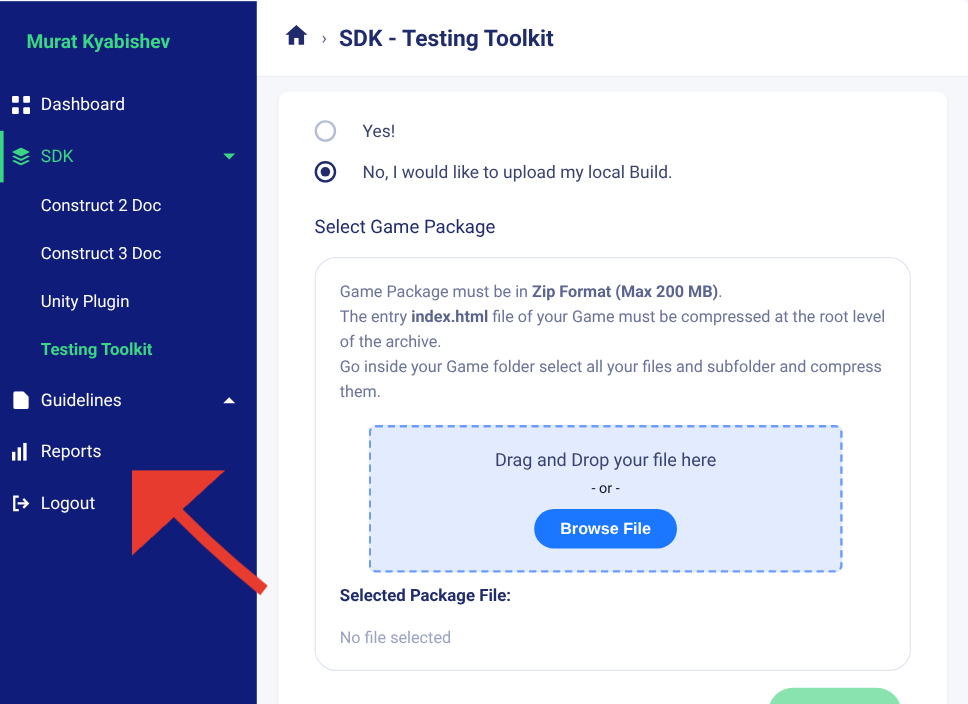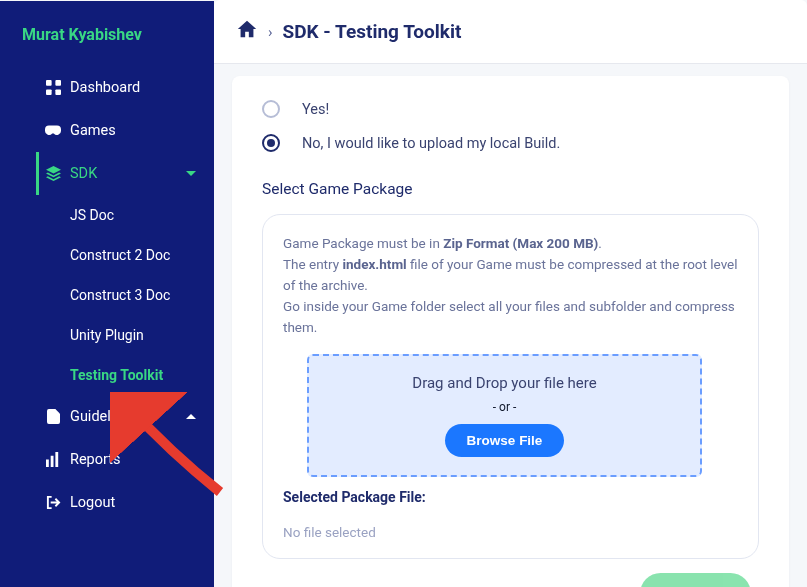--- a/index.html
+++ b/index.html
@@ -19,21 +19,21 @@
     flex-shrink: 0;
     display: flex;
     flex-direction: column;
   }
   .user-name {
     color: #39d784;
     font-weight: 700;
     font-size: 16px;
     padding: 24px 22px 22px 22px;
   }
-  .nav { flex: 1; margin-left: 36px; }
+  .nav { flex: 1; }
   .nav-item {
     display: flex;
     align-items: center;
     padding: 13px 18px 13px 0;
     font-size: 14.5px;
     color: #fff;
     cursor: pointer;
     position: relative;
   }
   .nav-item .icon-slot {
@@ -212,40 +212,31 @@
         <svg viewBox="0 0 16 16" width="15" height="15" fill="currentColor">
               <rect x="0" y="0" width="6" height="6" rx="1"></rect>
               <rect x="10" y="0" width="6" height="6" rx="1"></rect>
               <rect x="0" y="10" width="6" height="6" rx="1"></rect>
               <rect x="10" y="10" width="6" height="6" rx="1"></rect>
             </svg>
       </span>
       <span>Dashboard</span>
     </div>
 
-    <div class="nav-item">
-      <span class="icon-slot">
-        <svg viewBox="0 0 20 14" width="16" height="12" fill="currentColor">
-              <path d="M5 0h10a5 5 0 0 1 5 5v2a5 5 0 0 1-9 3H9a5 5 0 0 1-9-3V5a5 5 0 0 1 5-5z"></path>
-            </svg>
-      </span>
-      <span>Games</span>
-    </div>
 
     <div class="nav-item active">
       <span class="icon-slot">
         <svg viewBox="0 0 16 16" width="15" height="15" fill="currentColor">
               <path d="M8 0l8 4-8 4-8-4 8-4zm0 10l6-3 2 1-8 4-8-4 2-1 6 3zm0 4l6-3 2 1-8 4-8-4 2-1 6 3z"></path>
             </svg>
       </span>
       <span>SDK</span>
       <span class="caret down" style="color:#39d784"></span>
     </div>
 
-    <div class="sub-item">JS Doc</div>
     <div class="sub-item">Construct 2 Doc</div>
     <div class="sub-item">Construct 3 Doc</div>
     <div class="sub-item">Unity Plugin</div>
     <div class="sub-item active">Testing Toolkit</div>
 
     <div class="nav-item">
       <span class="icon-slot">
         <svg viewBox="0 0 14 16" width="13" height="15" fill="currentColor">
               <path d="M2 0h7l5 5v9a2 2 0 0 1-2 2H2a2 2 0 0 1-2-2V2a2 2 0 0 1 2-2z"></path>
             </svg>

